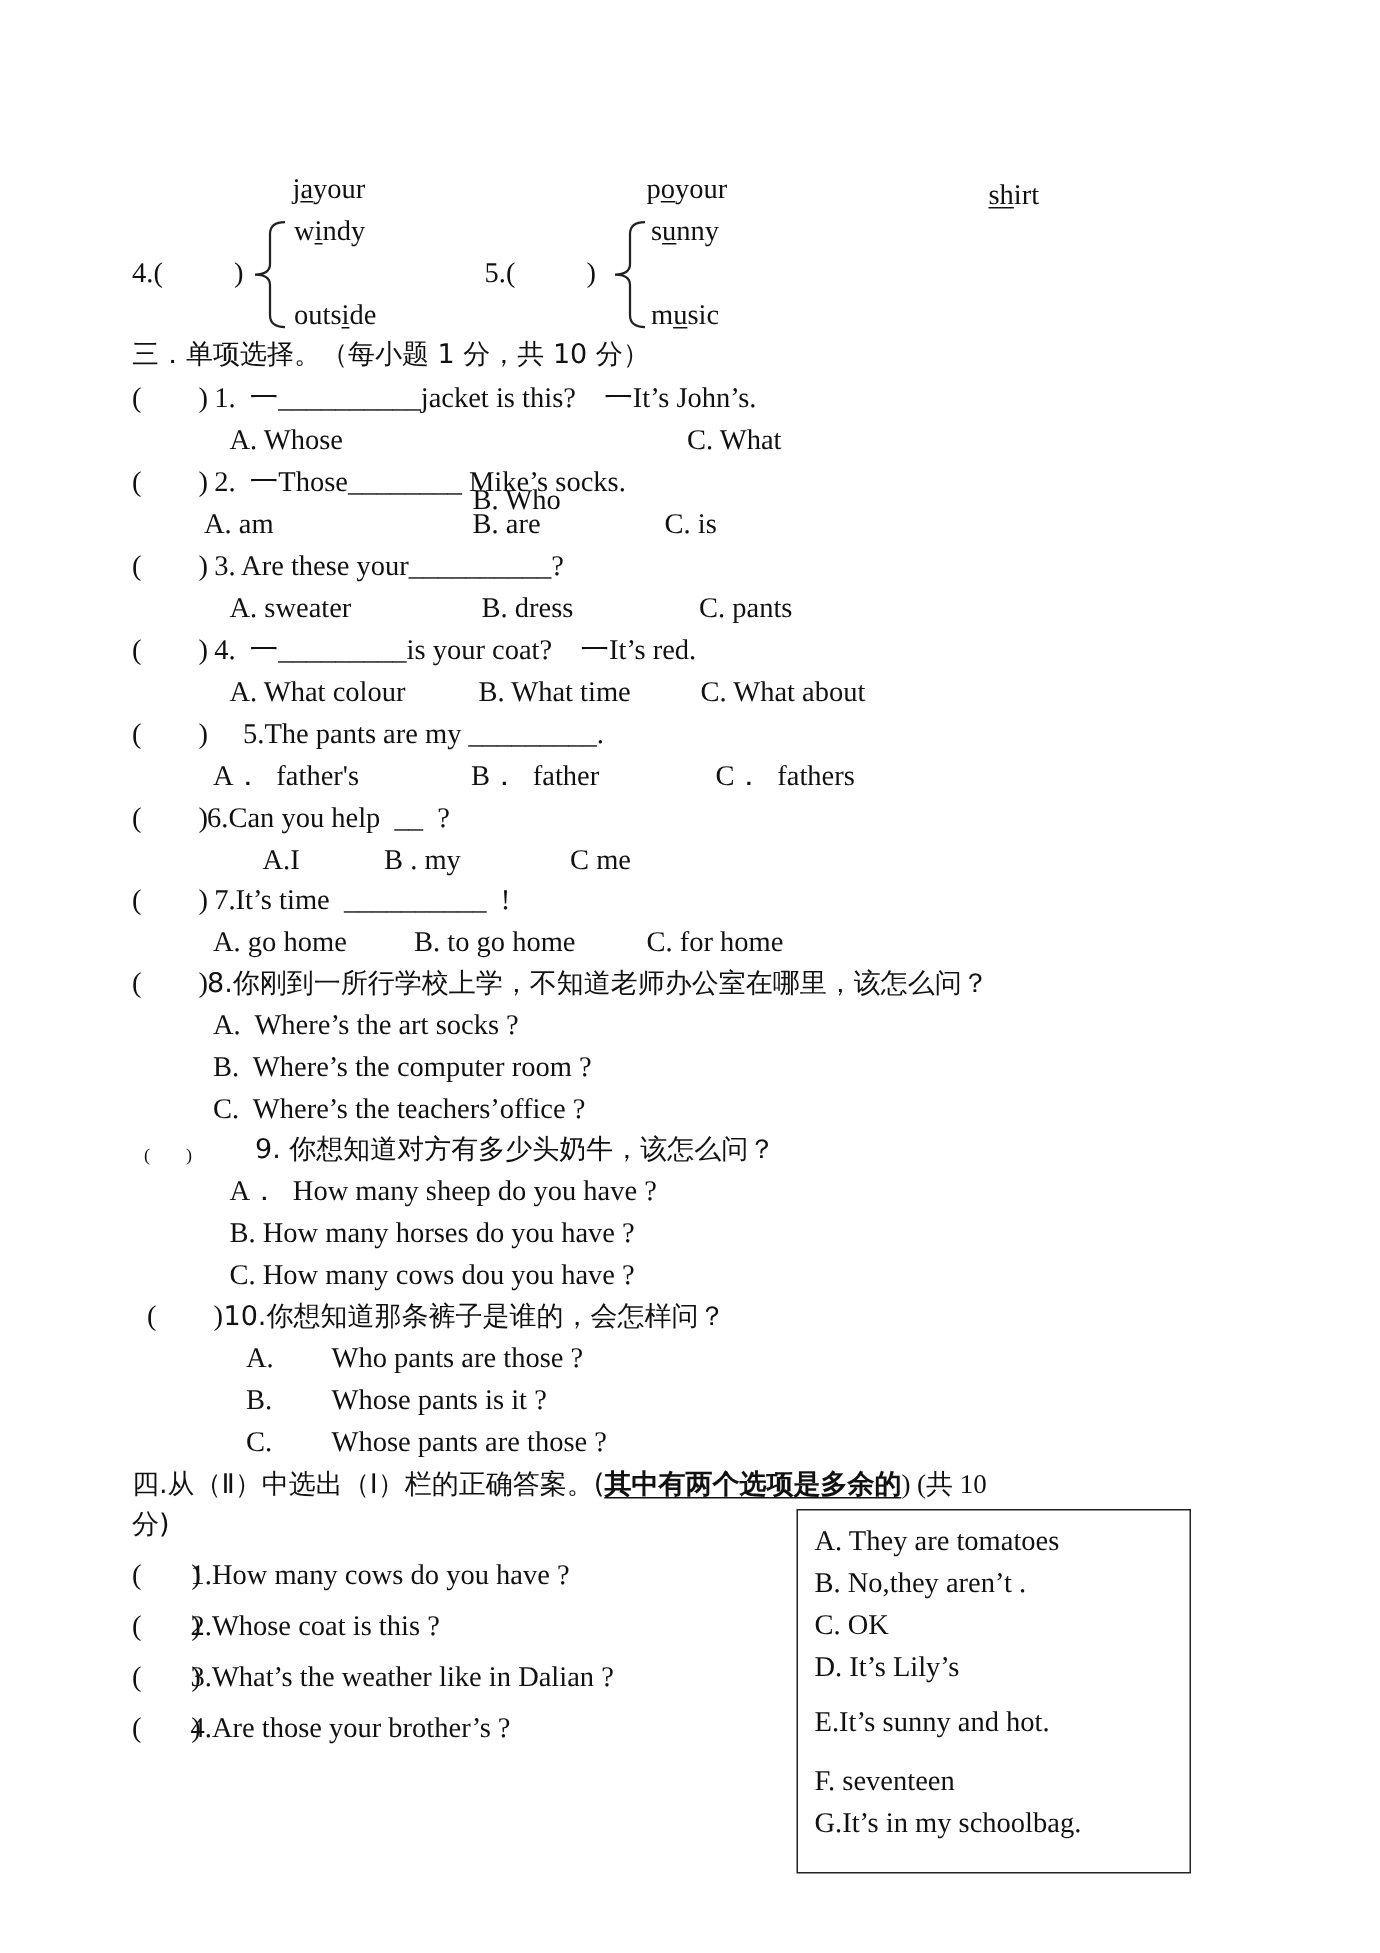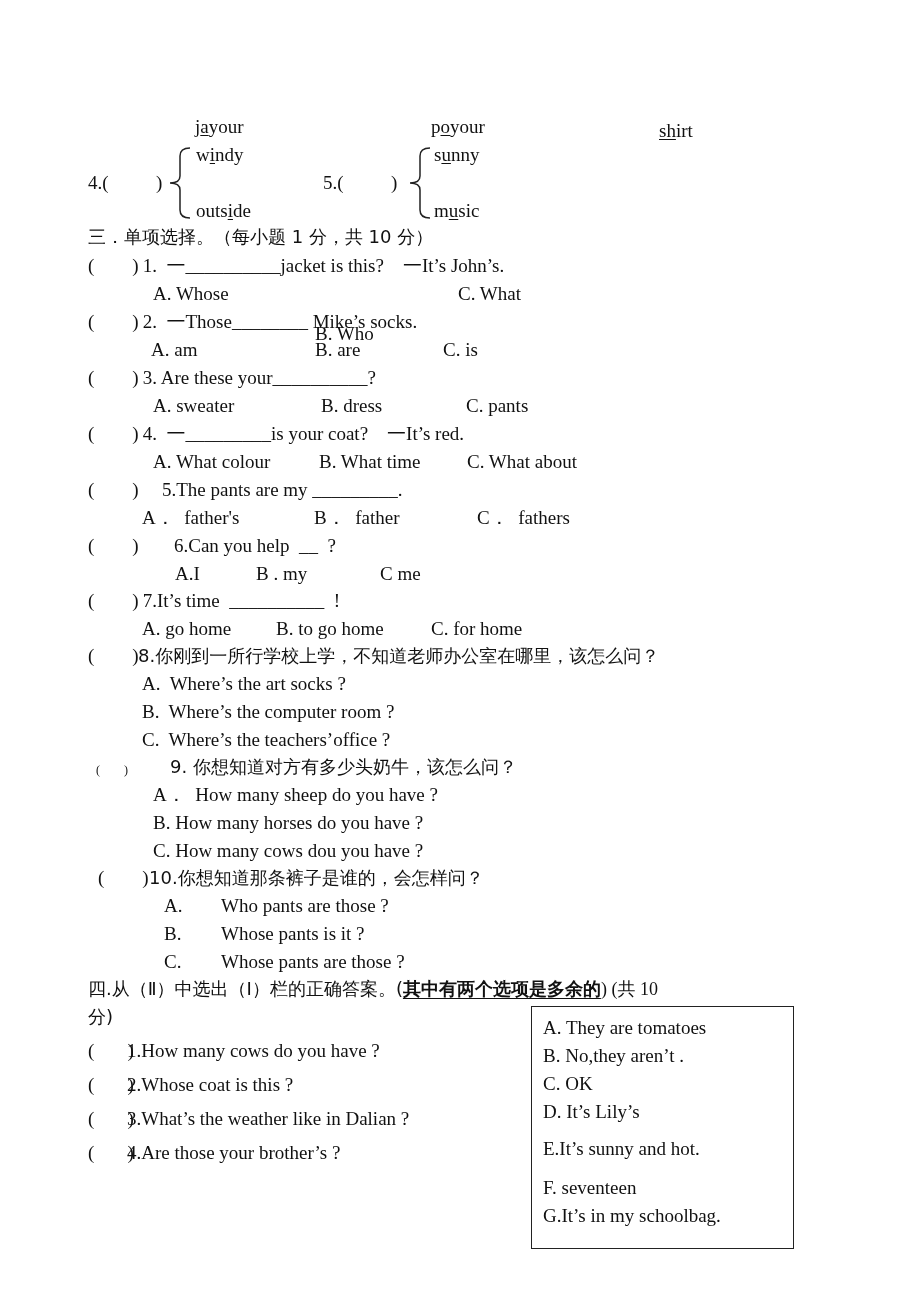--- a/index.html
+++ b/index.html
@@ -49,21 +49,21 @@
   <span class="t" style="left:88px; top:255px;">(        )</span>
   <span class="t" style="left:138px; top:255px;"> 1.  一__________jacket is this?    一It’s John’s.</span>
   <span class="t" style="left:153px; top:283px;">A. Whose</span>
   <span class="t" style="left:315px; top:283px;margin-top:40px;">B. Who</span>
   <span class="t" style="left:458px; top:283px;">C. What</span>
 </div>
 
 <div>
   <span class="t" style="left:88px; top:311px;">(        )</span>
   <span class="t" style="left:138px; top:311px;"> 2.  一Those________ Mike’s socks.</span>
-  <span class="t" style="left:151px; top:339px;">A. am</span>
+  <span class="t" style="left:136px; top:339px;">A. am</span>
   <span class="t" style="left:315px; top:339px;">B. are</span>
   <span class="t" style="left:443px; top:339px;">C. is</span>
 </div>
 
 <div>
   <span class="t" style="left:88px; top:367px;">(        )</span>
   <span class="t" style="left:138px; top:367px;"> 3. Are these your__________?</span>
   <span class="t" style="left:153px; top:395px;">A. sweater</span>
   <span class="t" style="left:321px; top:395px;">B. dress</span>
   <span class="t" style="left:466px; top:395px;">C. pants</span>
@@ -80,21 +80,21 @@
 <div>
   <span class="t" style="left:88px; top:479px;">(        )</span>
   <span class="t" style="left:138px; top:479px;margin-left:24px;">5.The pants are my _________.</span>
   <span class="t" style="left:142px; top:507px;">A．  father's</span>
   <span class="t" style="left:314px; top:507px;">B．  father</span>
   <span class="t" style="left:477px; top:507px;">C．  fathers</span>
 </div>
 
 <div>
   <span class="t" style="left:88px; top:535px;">(        )</span>
-  <span class="t" style="left:138px; top:535px;padding-left:36px;">6.Can you help  __  ?</span>
+  <span class="t" style="left:138px; top:535px;">6.Can you help  __  ?</span>
   <span class="t" style="left:175px; top:563px;">A.I</span>
   <span class="t" style="left:256px; top:563px;">B . my</span>
   <span class="t" style="left:380px; top:563px;text-align:right;">C me</span>
 </div>
 
 <div>
   <span class="t" style="left:88px; top:590px;">(        )</span>
   <span class="t" style="left:138px; top:590px;"> 7.It’s time  __________  !</span>
   <span class="t" style="left:142px; top:618px;">A. go home</span>
   <span class="t" style="left:276px; top:618px;text-align:right;">B. to go home</span>

